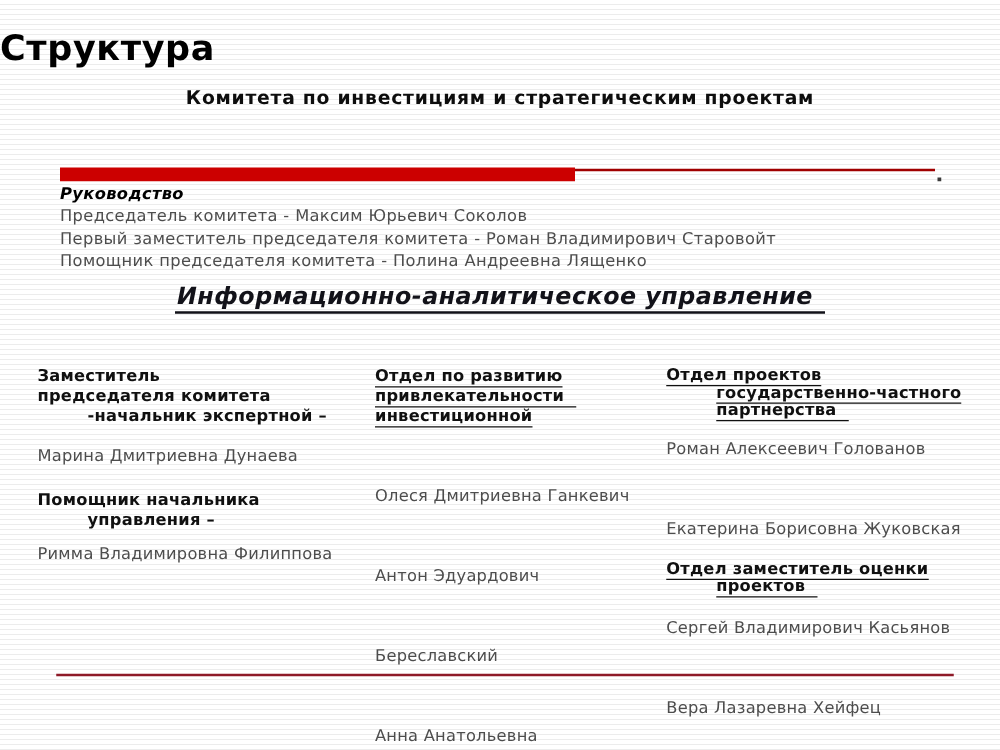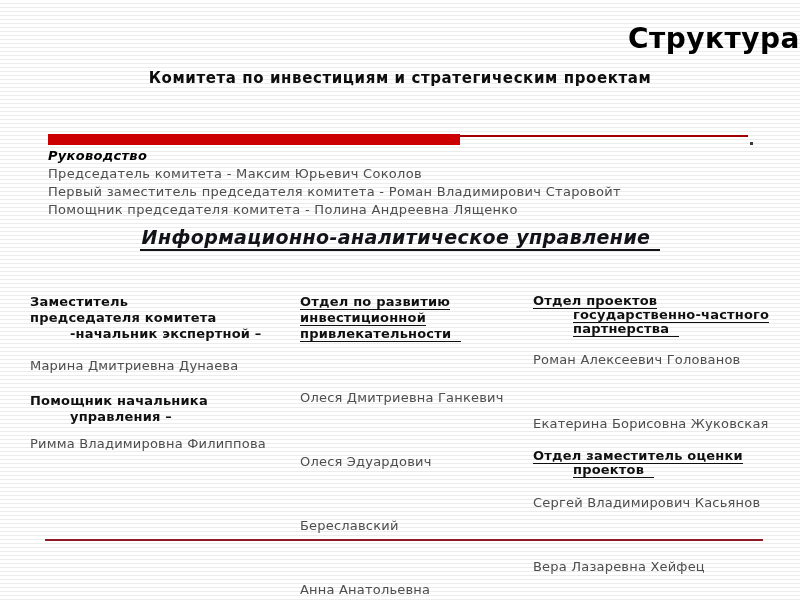--- a/index.html
+++ b/index.html
@@ -8,21 +8,21 @@
     width: 800px; height: 600px;
     overflow: hidden;
     background: repeating-linear-gradient(to bottom, #ffffff 0px, #ffffff 3px, #ececec 3px, #ececec 4px);
     font-family: "DejaVu Sans", "Liberation Sans", sans-serif;
     color: #4d4d4d;
   }
 
   
   .title {
     position:absolute; top:22px; left:0; width:100%;
-    margin:0; text-align:right;
+    margin:0; text-align:left;
     font-size:28px; font-weight:bold; color:#000;
     letter-spacing:0.5px;
   }
   .subtitle {
     position:absolute; top:69px; left:0; width:100%;
     margin:0; text-align:center;
     font-size:15px; font-weight:bold; color:#0d0d0d;
     letter-spacing:0.6px;
   }
 
@@ -102,25 +102,25 @@
     <div class="role-title mt19">
       <div>Помощник начальника</div>
       <div class="indent-40">управления –</div>
     </div>
     <div class="person-name mt11">Римма Владимировна Филиппова</div>
   </div>
 
   <div class="col col-mid">
     <div class="dept-title">
       <div><span class="u">Отдел по развитию</span></div>
+      <div><span class="u u-trail">привлекательности</span></div>
       <div><span class="u">инвестиционной</span></div>
-      <div><span class="u u-trail">привлекательности</span></div>
     </div>
     <div class="person-name">Олеся Дмитриевна Ганкевич</div>
-    <div class="person-name">Олеся Эдуардович</div>
+    <div class="person-name">Антон Эдуардович</div>
     <div class="person-name">Береславский</div>
     <div class="person-name">Анна Анатольевна</div>
     <div class="person-name">Дмитрий Валерьевич</div>
     <div class="person-name">Астахов</div>
   </div>
 
   <div class="col col-right">
     <div class="dept-title">
       <div><span class="u">Отдел проектов</span></div>
       <div class="indent-40"><span class="u">государственно-частного</span></div>

